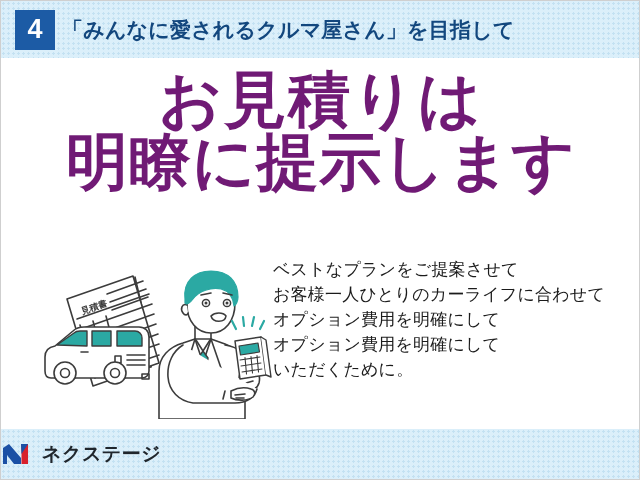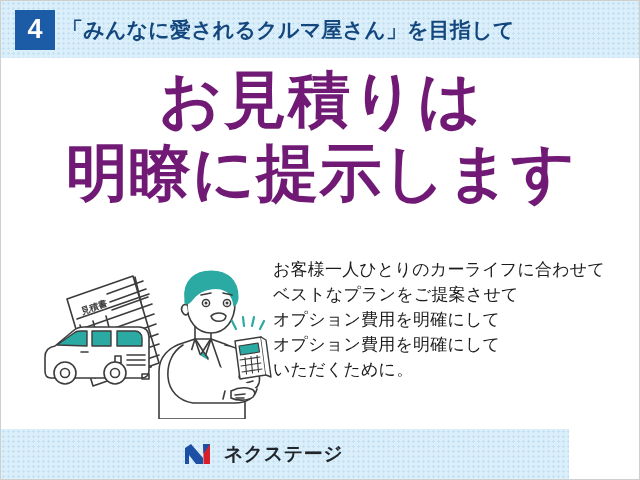--- a/index.html
+++ b/index.html
@@ -73,22 +73,20 @@
   }
   .headline .l1 {
     display: block;
     font-size: 62px;
     letter-spacing: 2px;
   }
   .headline .l2 {
     display: block;
     font-size: 62px;
     letter-spacing: 1px;
-    margin-top: 16px;
-    font-family: Liberation Mono, monospace;
   }
 
   
   .body-copy {
     position: absolute;
     left: 272px;
     top: 256px;
     width: 360px;
     color: #1b1b1b;
     font-size: 17px;
@@ -104,29 +102,29 @@
     top: 258px;
     width: 240px;
     height: 160px;
   }
 
   
   .footer {
     position: absolute;
     left: 0;
     bottom: 0;
-    width: 568px;
+    width: 640px;
     height: 50px;
     background-color: #dbeffa;
     background-image:
       radial-gradient(#c3e1f2 1.05px, transparent 1.15px);
     background-size: 5px 5px;
     display: flex;
     align-items: center;
-    justify-content: center;
+    justify-content: flex-start;
   }
   .brand {
     display: flex;
     align-items: center;
     margin-right: 44px;
   }
   .brand-mark { width: 34px; height: 24px; flex: none; }
   .brand-name {
     margin-left: 7px;
     color: #20262c;
@@ -144,22 +142,22 @@
     <div class="num-badge">4</div>
     <div class="header-title">「みんなに愛されるクルマ屋さん」を目指して</div>
   </div>
 
   <div class="headline">
     <span class="l1">お見積りは</span>
     <span class="l2">明瞭に提示します</span>
   </div>
 
   <div class="body-copy">
+    <span class="line">ベストなプランをご提案させて</span>
     <span class="line">お客様一人ひとりのカーライフに合わせて</span>
-    <span class="line">ベストなプランをご提案させて</span>
     <span class="line">オプション費用を明確にして</span>
     <span class="line">オプション費用を明確にして</span>
     <span class="line">いただくために。</span>
   </div>
 
   <div class="illustration">
     <svg viewBox="0 0 240 160" width="240" height="160">
 
       <g fill="none" stroke="#3c3c3c" stroke-width="1.6" stroke-linecap="round" stroke-linejoin="round">
 

